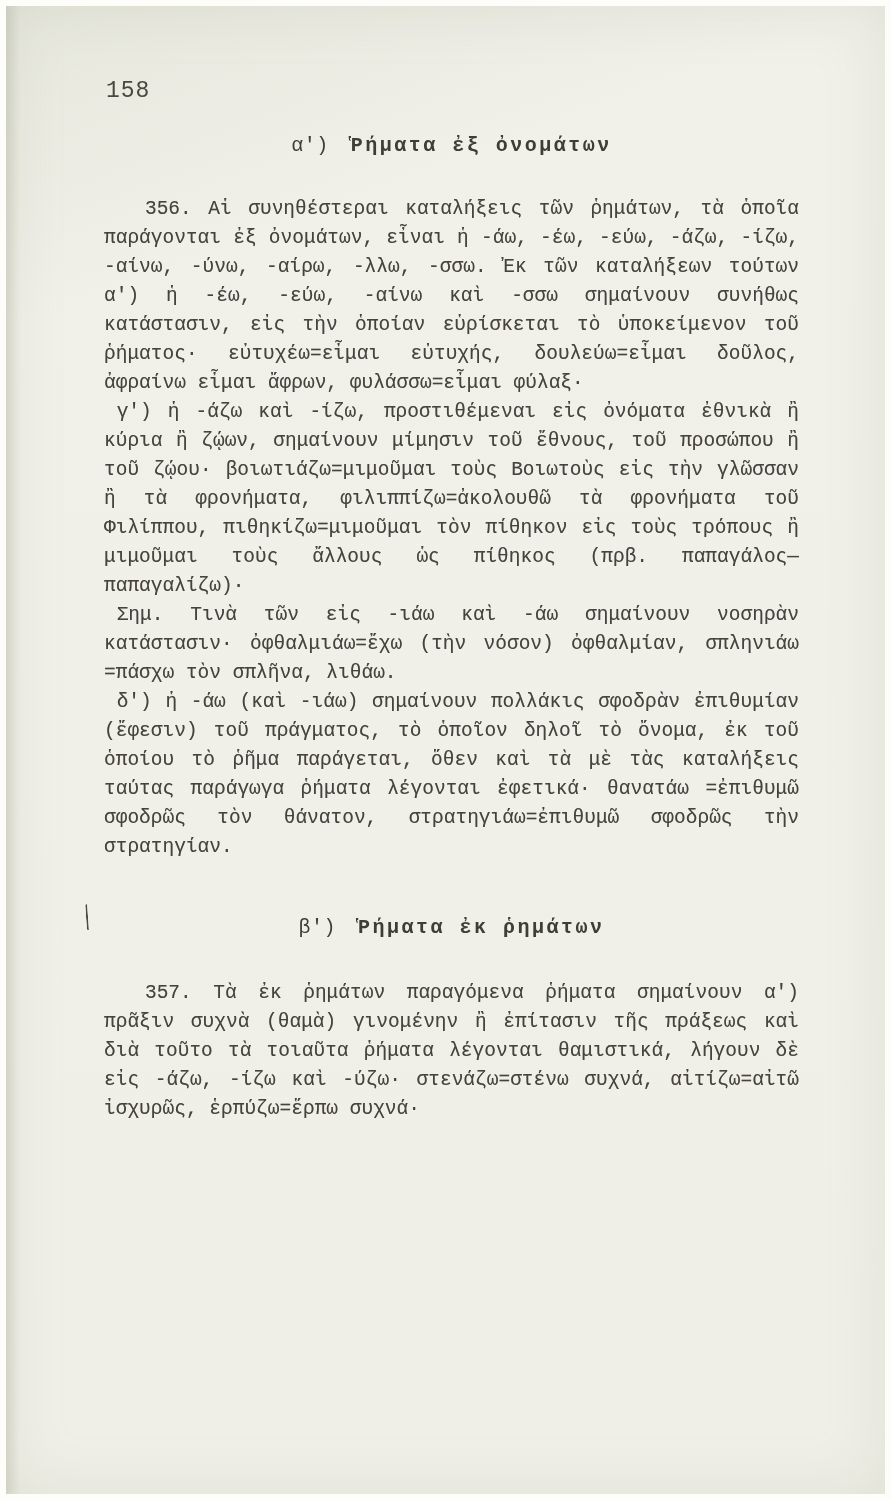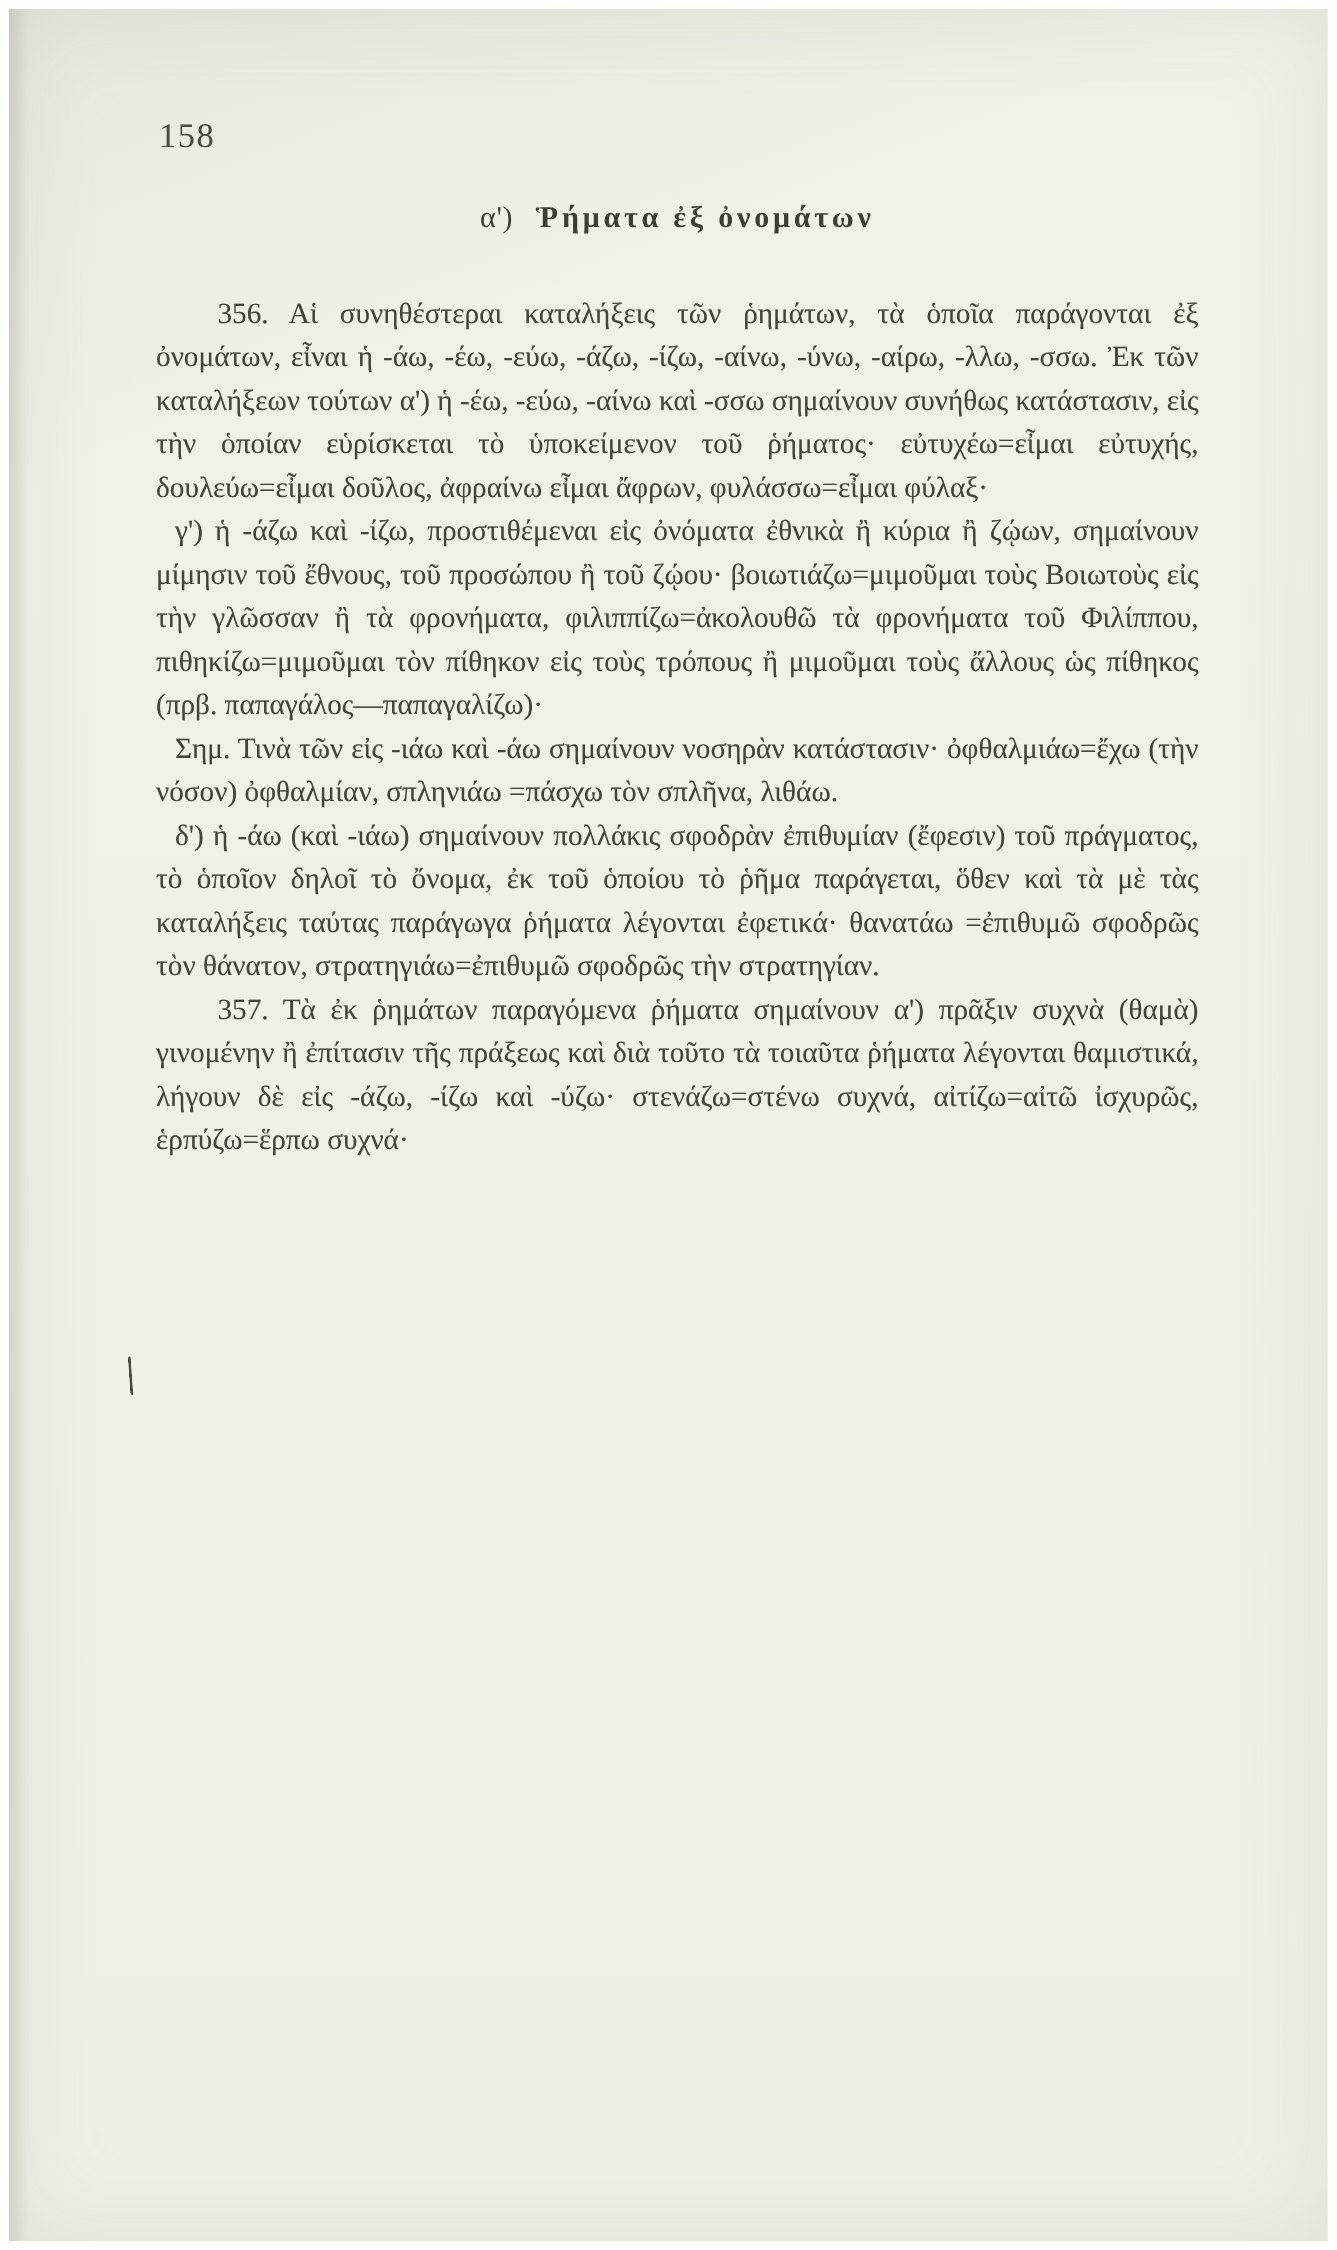--- a/index.html
+++ b/index.html
@@ -6,21 +6,21 @@
     margin: 0;
     padding: 0;
     background: #fbfbf8;
   }
   .scan {
     position: relative;
     width: 891px;
     height: 1500px;
     overflow: hidden;
     background: #fdfdfa;
-    font-family: Liberation Serif, serif;
+    font-family: Liberation Mono, monospace;
   }
   .page {
     position: absolute;
     top: 6px; left: 6px; right: 6px; bottom: 6px;
     background:
       linear-gradient(160deg, rgba(210,214,198,0.35) 0%, rgba(240,239,231,0) 18%),
       linear-gradient(0deg, #f0efe7, #f1f0e9);
     box-shadow: inset 0 0 60px rgba(160,160,140,0.18);
     color: #45433c;
     box-sizing: border-box;
@@ -96,19 +96,23 @@
 
     <p class="para indent-big">356. Αἱ συνηθέστεραι καταλήξεις τῶν ῥημάτων, τὰ ὁποῖα παράγονται ἐξ ὀνομάτων, εἶναι ἡ -άω, -έω, -εύω, -άζω, -ίζω, -αίνω, -ύνω, -αίρω, -λλω, -σσω. Ἐκ τῶν καταλήξεων τούτων α') ἡ -έω, -εύω, -αίνω καὶ -σσω σημαίνουν συνήθως κατάστασιν, εἰς τὴν ὁποίαν εὑρίσκεται τὸ ὑποκείμενον τοῦ ῥήματος· εὐτυχέω=εἶμαι εὐτυχής, δουλεύω=εἶμαι δοῦλος, ἀφραίνω εἶμαι ἄφρων, φυλάσσω=εἶμαι φύλαξ·</p>
 
 
     <p class="para indent-small">γ') ἡ -άζω καὶ -ίζω, προστιθέμεναι εἰς ὀνόματα ἐθνικὰ ἢ κύρια ἢ ζῴων, σημαίνουν μίμησιν τοῦ ἔθνους, τοῦ προσώπου ἢ τοῦ ζῴου· βοιωτιάζω=μιμοῦμαι τοὺς Βοιωτοὺς εἰς τὴν γλῶσσαν ἢ τὰ φρονήματα, φιλιππίζω=ἀκολουθῶ τὰ φρονήματα τοῦ Φιλίππου, πιθηκίζω=μιμοῦμαι τὸν πίθηκον εἰς τοὺς τρόπους ἢ μιμοῦμαι τοὺς ἄλλους ὡς πίθηκος (πρβ. παπαγάλος—παπαγαλίζω)·</p>
 
     <p class="para indent-small">Σημ. Τινὰ τῶν εἰς -ιάω καὶ -άω σημαίνουν νοσηρὰν κατάστασιν· ὀφθαλμιάω=ἔχω (τὴν νόσον) ὀφθαλμίαν, σπληνιάω =πάσχω τὸν σπλῆνα, λιθάω.</p>
 
     <p class="para indent-small">δ') ἡ -άω (καὶ -ιάω) σημαίνουν πολλάκις σφοδρὰν ἐπιθυμίαν (ἔφεσιν) τοῦ πράγματος, τὸ ὁποῖον δηλοῖ τὸ ὄνομα, ἐκ τοῦ ὁποίου τὸ ῥῆμα παράγεται, ὅθεν καὶ τὰ μὲ τὰς καταλήξεις ταύτας παράγωγα ῥήματα λέγονται ἐφετικά· θανατάω =ἐπιθυμῶ σφοδρῶς τὸν θάνατον, στρατηγιάω=ἐπιθυμῶ σφοδρῶς τὴν στρατηγίαν.</p>
 
+    <h2 class="heading heading-2">
+      <span class="hp">β')</span>
+      <span class="ht">Ῥήματα ἐκ ῥημάτων</span>
+    </h2>
 
     <p class="para indent-big">357. Τὰ ἐκ ῥημάτων παραγόμενα ῥήματα σημαίνουν α') πρᾶξιν συχνὰ (θαμὰ) γινομένην ἢ ἐπίτασιν τῆς πράξεως καὶ διὰ τοῦτο τὰ τοιαῦτα ῥήματα λέγονται θαμιστικά, λήγουν δὲ εἰς -άζω, -ίζω καὶ -ύζω· στενάζω=στένω συχνά, αἰτίζω=αἰτῶ ἰσχυρῶς, ἑρπύζω=ἕρπω συχνά·</p>
 
     <div class="artifact-speck"></div>
     <div class="edge-shade"></div>
   </div>
 </div>
 
 </body></html>

